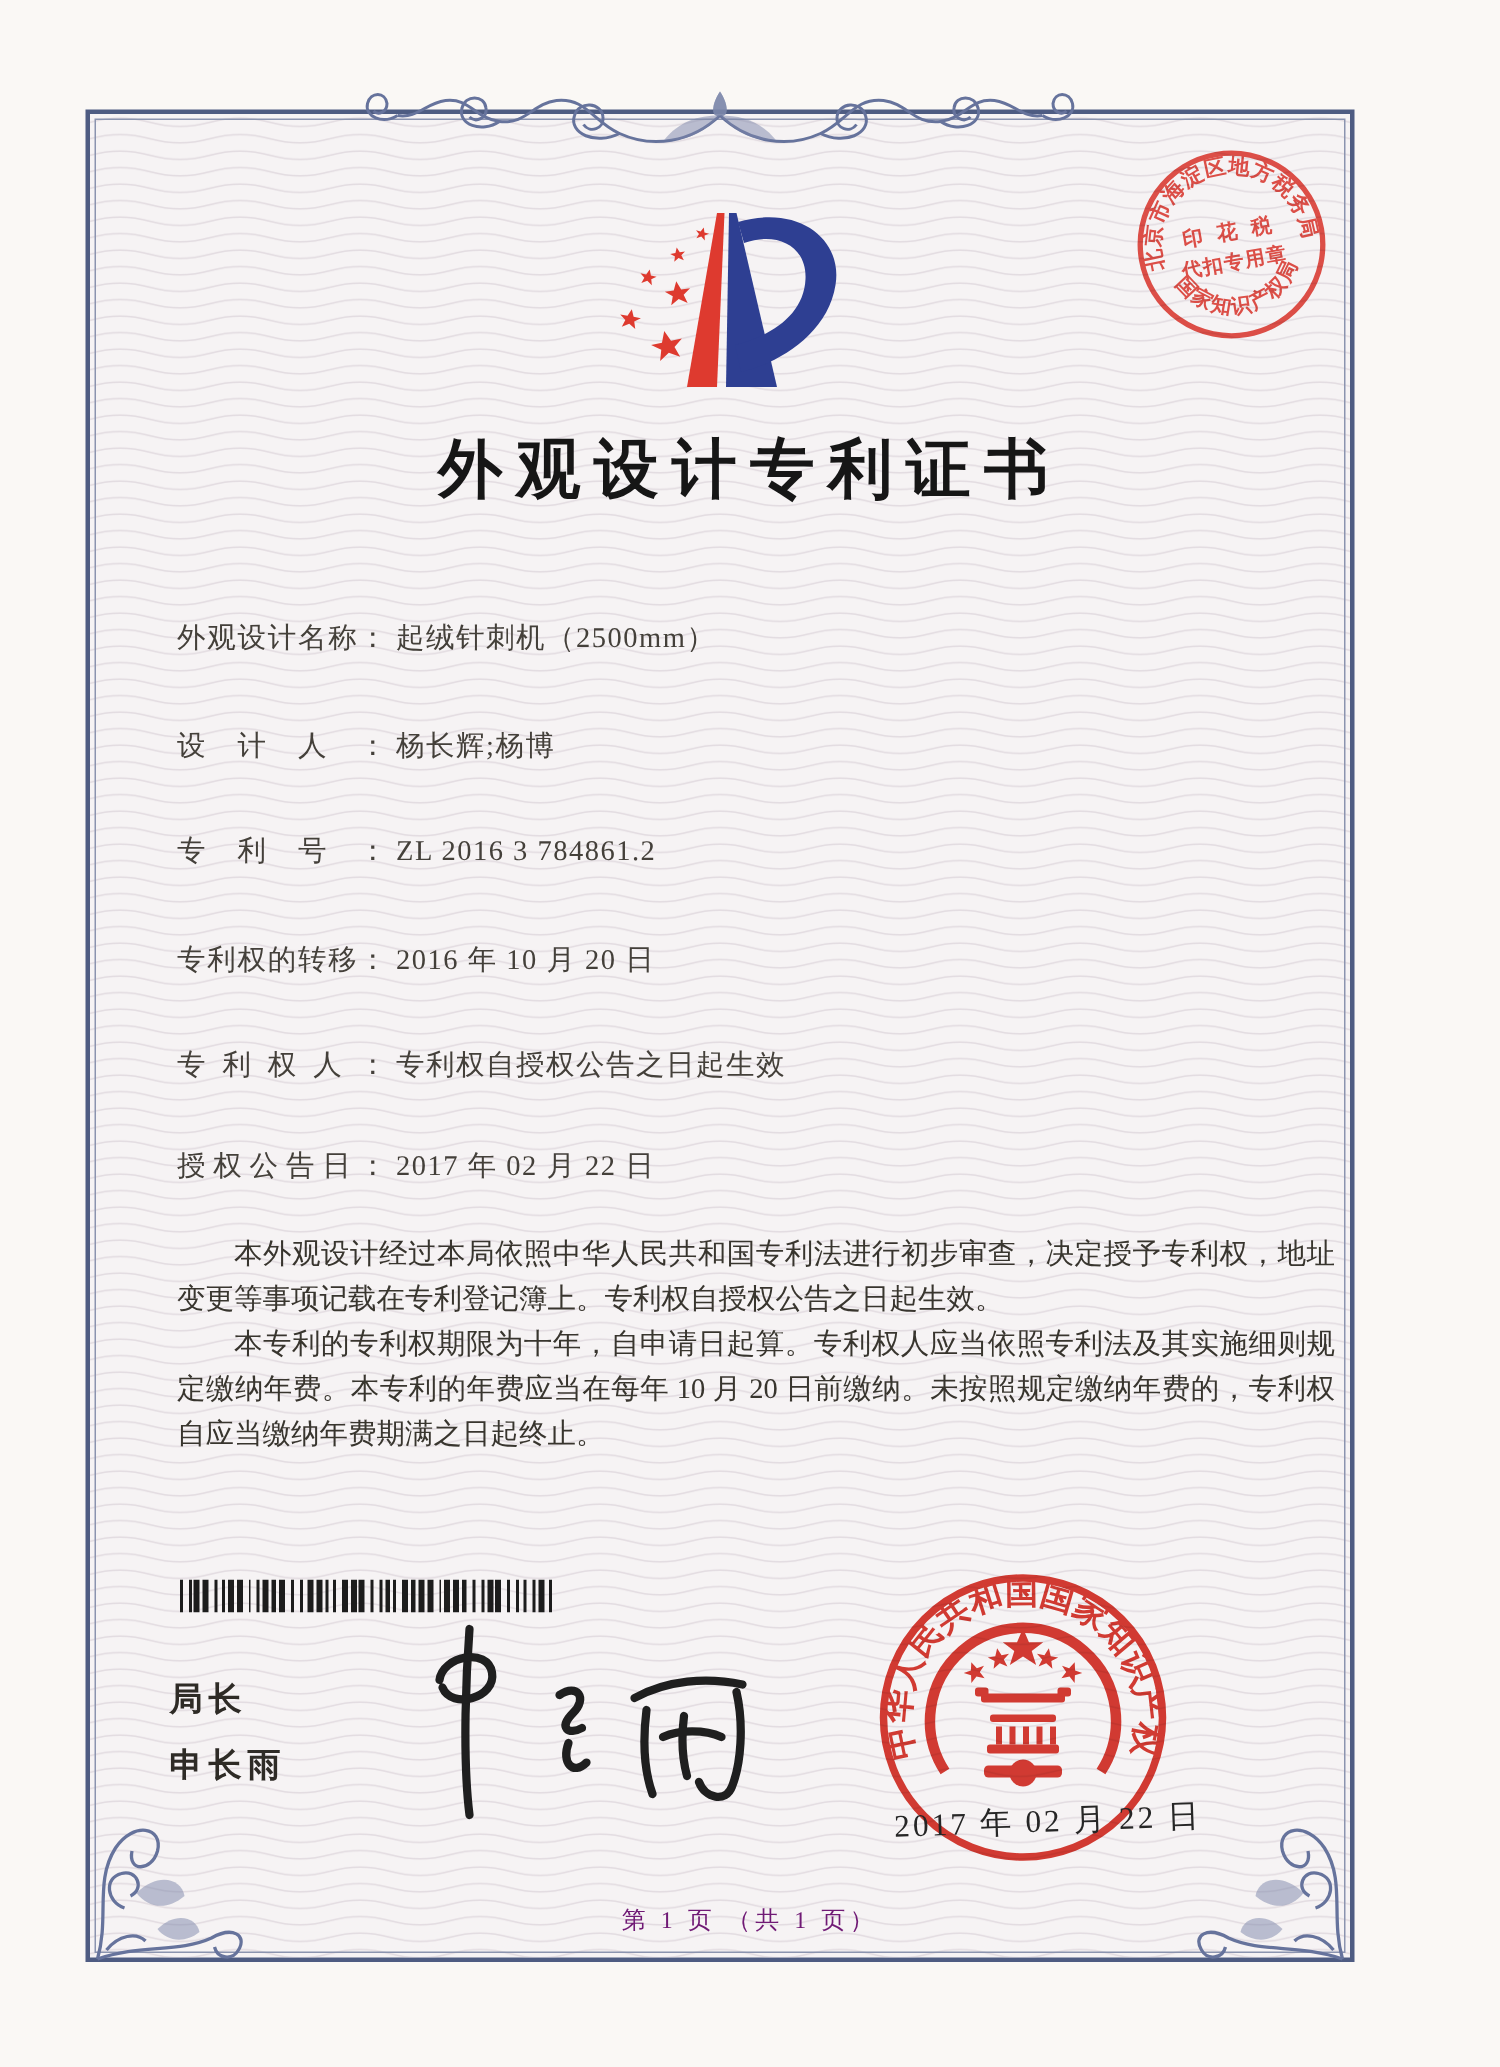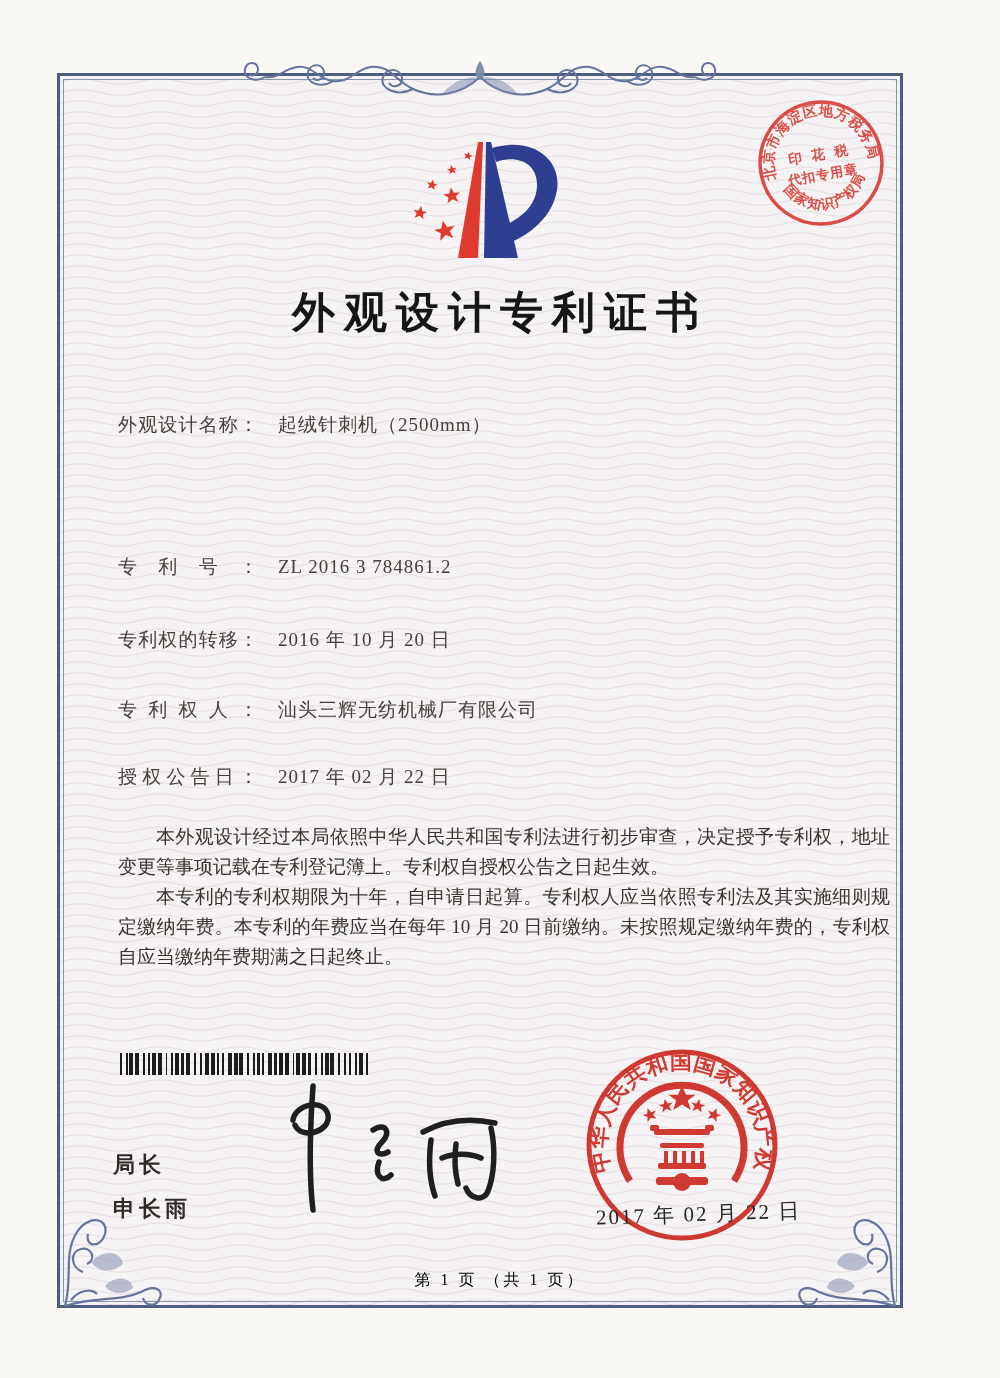--- a/index.html
+++ b/index.html
@@ -23,49 +23,49 @@
   .tax-stamp{
     position:absolute;left:750px;top:92px;width:142px;height:142px;
     transform:rotate(-10deg);opacity:.93;mix-blend-mode:multiply;
   }
   .title{
     position:absolute;left:0;top:284px;width:100%;text-align:center;
     font-size:43px;font-weight:700;letter-spacing:9px;color:#161616;
   }
   .field{position:absolute;left:118px;font-size:19px;color:#44403a;white-space:nowrap;}
   .field .lbl{display:inline-block;width:140px;text-align:justify;text-align-last:justify;}
-  .field .val{margin-left:20px;letter-spacing:1px;}
+  .field .val{margin-left:6px;letter-spacing:1px;}
   .f1{top:412px}.f2{top:484px}.f3{top:554px}.f4{top:627px}.f5{top:697px}.f6{top:764px}
   .body-text{
     position:absolute;left:118px;top:822px;width:772px;
     font-size:19px;line-height:30px;text-align:justify;color:#38352e;
   }
   .body-text p{margin:0;text-indent:2em;}
   .barcode{
     position:absolute;left:120px;top:1053px;width:252px;height:22px;
     overflow:hidden;white-space:nowrap;font-size:0;
   }
   .signer{
     position:absolute;left:113px;font-size:22px;font-weight:600;color:#2e2b26;
-    font-family:"Liberation Sans","DejaVu Sans",sans-serif;letter-spacing:4px;margin-top:32px;
+    font-family:"Liberation Sans","DejaVu Sans",sans-serif;letter-spacing:4px;
   }
   .signer-title{top:1118px}
   .signer-name{top:1162px}
   .signature{position:absolute;left:255px;top:1078px;width:270px;height:140px;}
   .office-seal{
     position:absolute;left:572px;top:1035px;width:220px;height:220px;
     opacity:.9;mix-blend-mode:multiply;
   }
   .seal-date{
     position:absolute;left:596px;top:1200px;font-size:21px;letter-spacing:2px;
     color:#262626;transform:rotate(-2deg);white-space:nowrap;
   }
   .footer{
     position:absolute;left:0;top:1270px;width:100%;text-align:center;
-    font-size:16px;letter-spacing:3px;color:#000000;
+    font-size:16px;letter-spacing:3px;color:#701a75;
   }
 </style>
 </head>
 <body>
 
 <div class="page">
 
   <div class="frame">
     <svg class="waves" xmlns="http://www.w3.org/2000/svg">
       <defs>
@@ -136,28 +136,31 @@
     </text>
     <text x="70" y="66" text-anchor="middle" font-size="13.5" font-weight="700" fill="#e2453c" letter-spacing="3" font-family="Liberation Serif, DejaVu Serif, serif">印 花 税</text>
     <text x="70" y="86" text-anchor="middle" font-size="13" font-weight="700" fill="#e2453c" letter-spacing="1" font-family="Liberation Serif, DejaVu Serif, serif">代扣专用章</text>
   </svg>
 
   <div class="title">外观设计专利证书</div>
 
   <div class="field f1">
     <span class="lbl">外观设计名称：</span><span class="val">起绒针刺机（2500mm）</span>
   </div>
+  <div class="field f2">
+    <span class="lbl">设计人：</span><span class="val">杨长辉;杨博</span>
+  </div>
   <div class="field f3">
     <span class="lbl">专利号：</span><span class="val">ZL 2016 3 784861.2</span>
   </div>
   <div class="field f4">
     <span class="lbl">专利权的转移：</span><span class="val">2016 年 10 月 20 日</span>
   </div>
   <div class="field f5">
-    <span class="lbl">专利权人：</span><span class="val">汕头三辉无纺机械厂有限公司</span>
+    <span class="lbl">专利权人：</span><span class="val">专利权自授权公告之日起生效</span>
   </div>
   <div class="field f6">
     <span class="lbl">授权公告日：</span><span class="val">2017 年 02 月 22 日</span>
   </div>
 
   <div class="body-text">
     <p>本外观设计经过本局依照中华人民共和国专利法进行初步审查，决定授予专利权，地址变更等事项记载在专利登记簿上。专利权自授权公告之日起生效。</p>
     <p>本专利的专利权期限为十年，自申请日起算。专利权人应当依照专利法及其实施细则规定缴纳年费。本专利的年费应当在每年 10 月 20 日前缴纳。未按照规定缴纳年费的，专利权自应当缴纳年费期满之日起终止。</p>
   </div>
 

